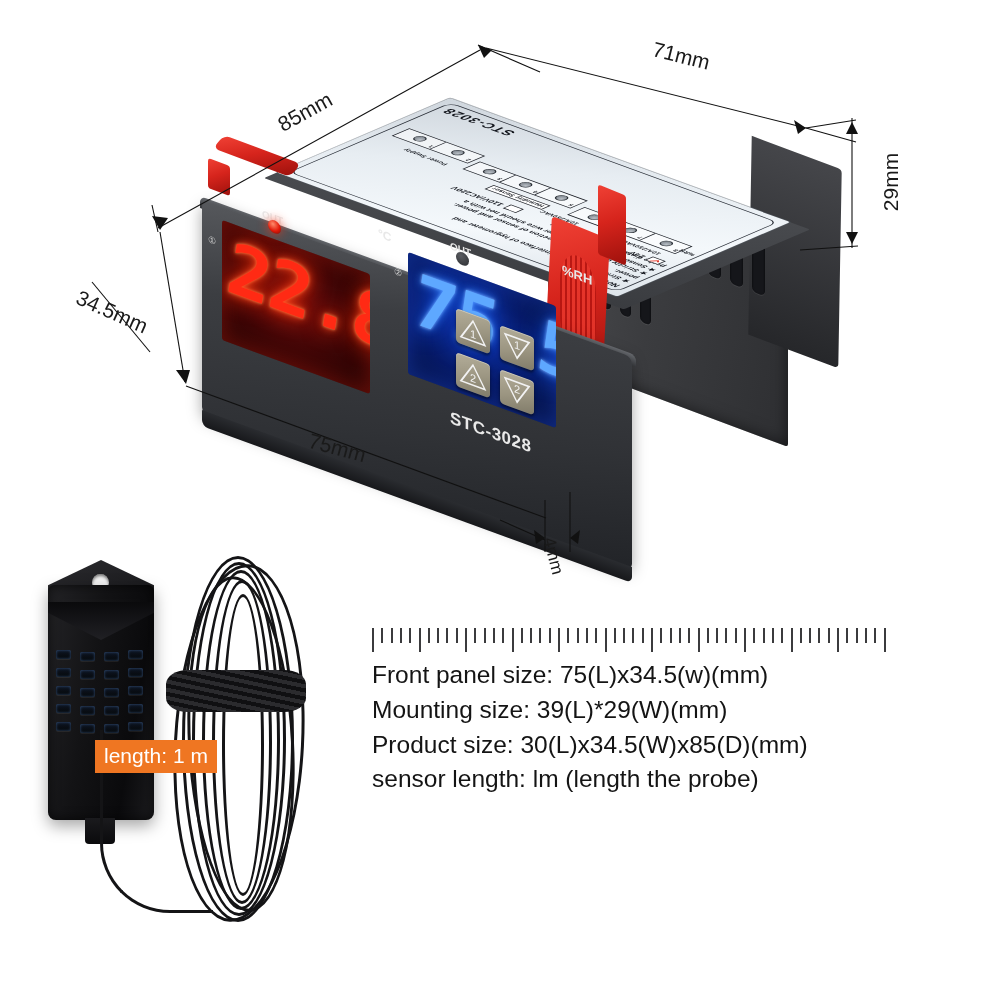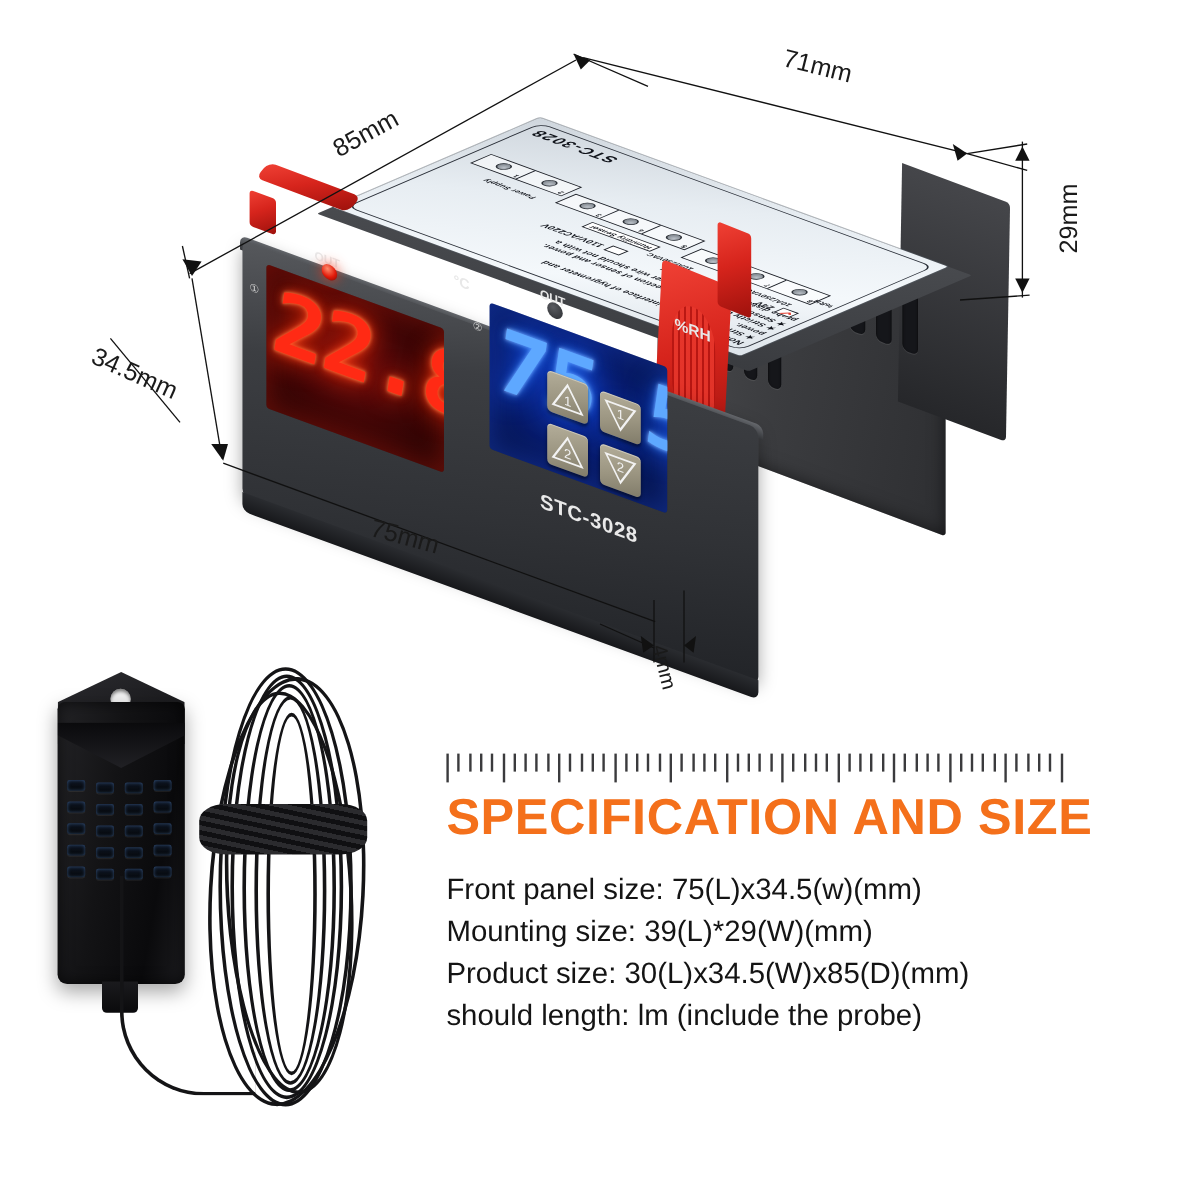--- a/index.html
+++ b/index.html
@@ -484,20 +484,21 @@
       <div class="cable" style="left:74px;top:44px;width:36px;height:296px;"></div>
       <div class="cable" style="left:26px;top:14px;width:124px;height:352px;transform:rotate(3deg);"></div>
       <div class="cable" style="left:40px;top:26px;width:100px;height:330px;transform:rotate(-3deg);"></div>
       <div class="abs" style="left:18px;top:120px;width:140px;height:42px;
                   background:repeating-linear-gradient(12deg,#101012 0px,#101012 4px,#2b2b2e 4px,#2b2b2e 8px);
                   border-radius:22px/14px;"></div>
       <div class="abs" style="left:-48px;top:180px;width:110px;height:180px;border-left:3.2px solid #141416;
                   border-bottom:3.2px solid #141416;border-radius:0 0 0 70px;"></div>
     </div>
 
+    <div class="len-badge">length: 1 m</div>
   </div>
 
   <div id="spec">
     <div class="ruler" id="ruler">
         <div class="tick tall" style="left: 0px;"></div>
         <div class="tick short" style="left: 9.3px;"></div>
         <div class="tick short" style="left: 18.6px;"></div>
         <div class="tick short" style="left: 27.9px;"></div>
         <div class="tick short" style="left: 37.2px;"></div>
         <div class="tick tall" style="left: 46.5px;"></div>
@@ -545,20 +546,19 @@
         <div class="tick short" style="left: 437.1px;"></div>
         <div class="tick short" style="left: 446.4px;"></div>
         <div class="tick short" style="left: 455.7px;"></div>
         <div class="tick tall" style="left: 465px;"></div>
         <div class="tick short" style="left: 474.3px;"></div>
         <div class="tick short" style="left: 483.6px;"></div>
         <div class="tick short" style="left: 492.9px;"></div>
         <div class="tick short" style="left: 502.2px;"></div>
         <div class="tick tall" style="left: 511.5px;"></div>
       </div>
-    <div class="spec-title">SPECIFICATION AND SIZE</div>
     <div class="spec-line">Front panel size: 75(L)x34.5(w)(mm)</div>
     <div class="spec-line">Mounting size: 39(L)*29(W)(mm)</div>
     <div class="spec-line">Product size: 30(L)x34.5(W)x85(D)(mm)</div>
-    <div class="spec-line">should length: lm (include the probe)</div>
+    <div class="spec-line">sensor length: lm (length the probe)</div>
   </div>
 
 </div>
 
 </body></html>

